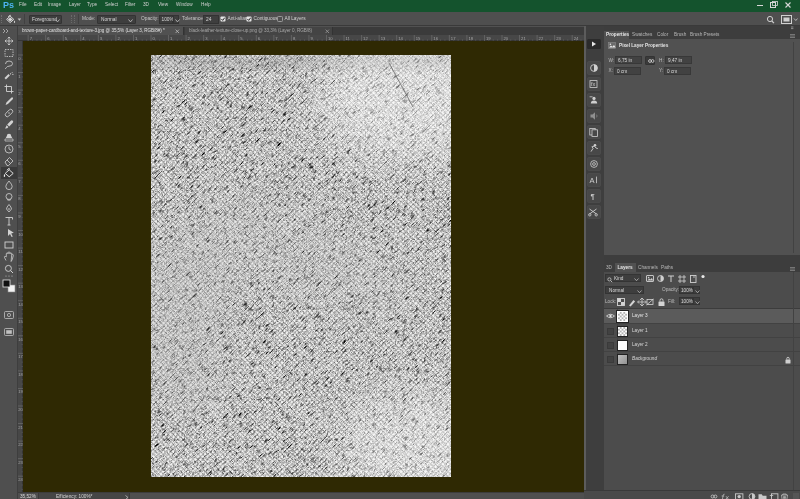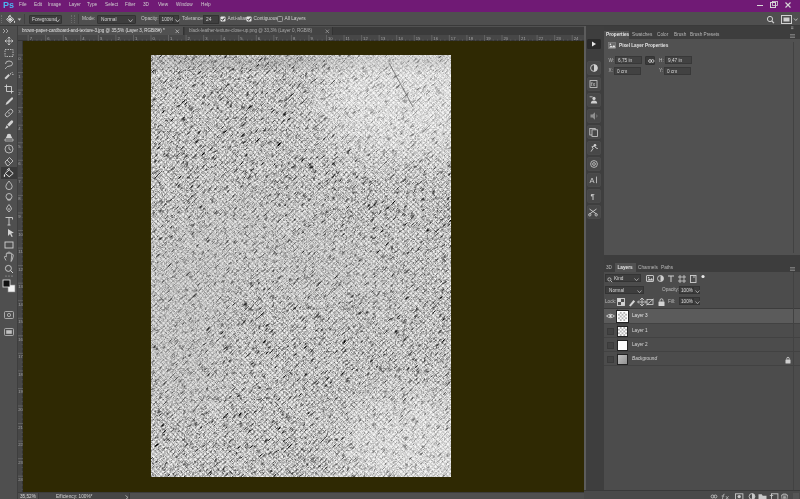--- a/index.html
+++ b/index.html
@@ -6,21 +6,21 @@
     font-family:"Liberation Sans",sans-serif;background:#515151;}
   *{box-sizing:border-box;}
   .abs{position:absolute;}
   #stage{position:relative;width:800px;height:499px;}
   .txt{position:absolute;white-space:nowrap;}
 </style>
 </head>
 <body>
 <div id="stage">
 
-  <div class="abs" id="menubar" style="left:0;top:0;width:800px;height:14px;background:#701a75;border-bottom:1px solid #3c3c3c;">
+  <div class="abs" id="menubar" style="left:0;top:0;width:800px;height:14px;background:#14532d;border-bottom:1px solid #3c3c3c;">
     <div class="txt" style="left:3px;top:0px;font-size:9px;font-weight:bold;color:#4db3f0;">Ps</div>
     <div class="txt" style="left:19px;top:2.2px;font-size:4.7px;color:#d0d0d0;">File</div>
     <div class="txt" style="left:34px;top:2.2px;font-size:4.7px;color:#d0d0d0;">Edit</div>
     <div class="txt" style="left:48px;top:2.2px;font-size:4.7px;color:#d0d0d0;">Image</div>
     <div class="txt" style="left:69px;top:2.2px;font-size:4.7px;color:#d0d0d0;">Layer</div>
     <div class="txt" style="left:87px;top:2.2px;font-size:4.7px;color:#d0d0d0;">Type</div>
     <div class="txt" style="left:105px;top:2.2px;font-size:4.7px;color:#d0d0d0;">Select</div>
     <div class="txt" style="left:125px;top:2.2px;font-size:4.7px;color:#d0d0d0;">Filter</div>
     <div class="txt" style="left:143px;top:2.2px;font-size:4.7px;color:#d0d0d0;">3D</div>
     <div class="txt" style="left:158px;top:2.2px;font-size:4.7px;color:#d0d0d0;">View</div>

